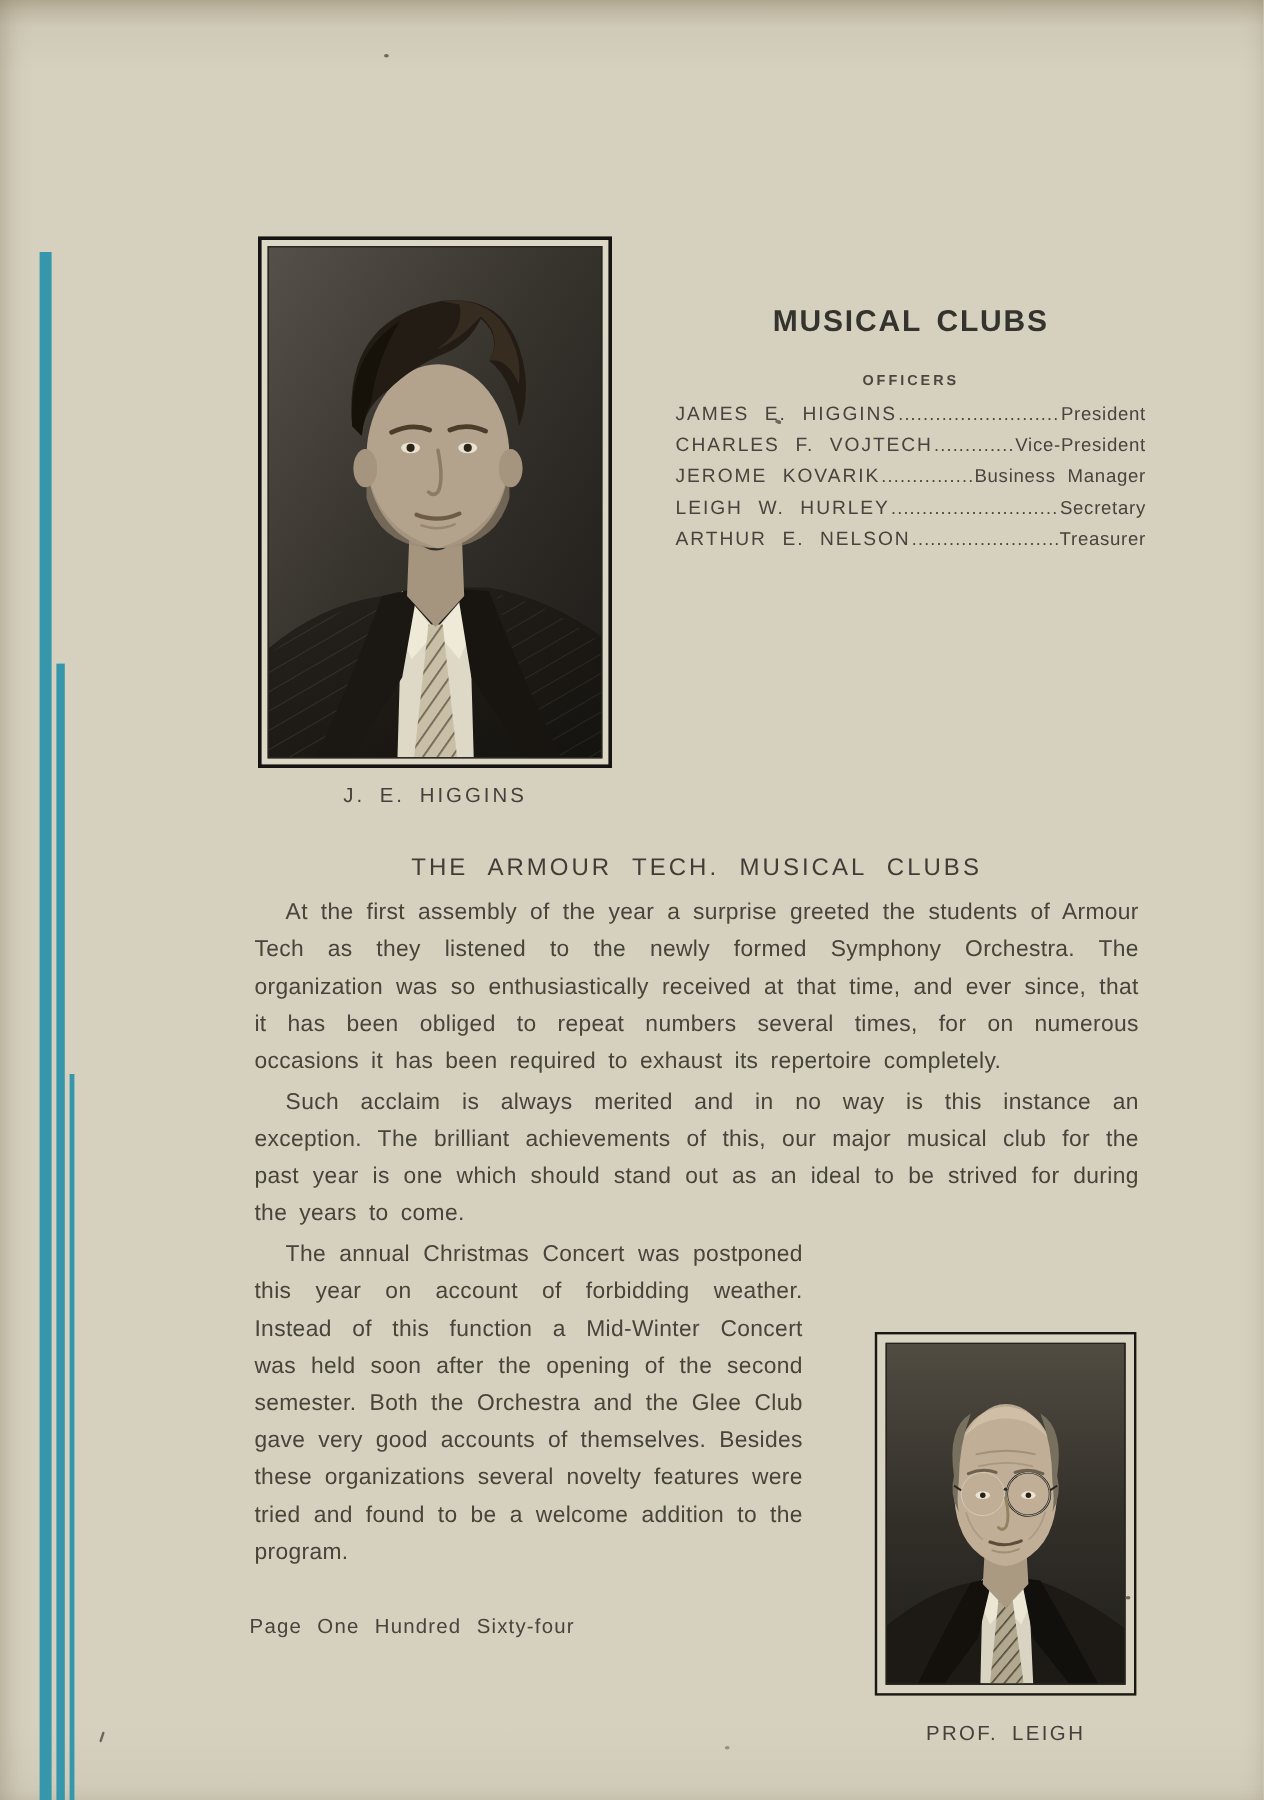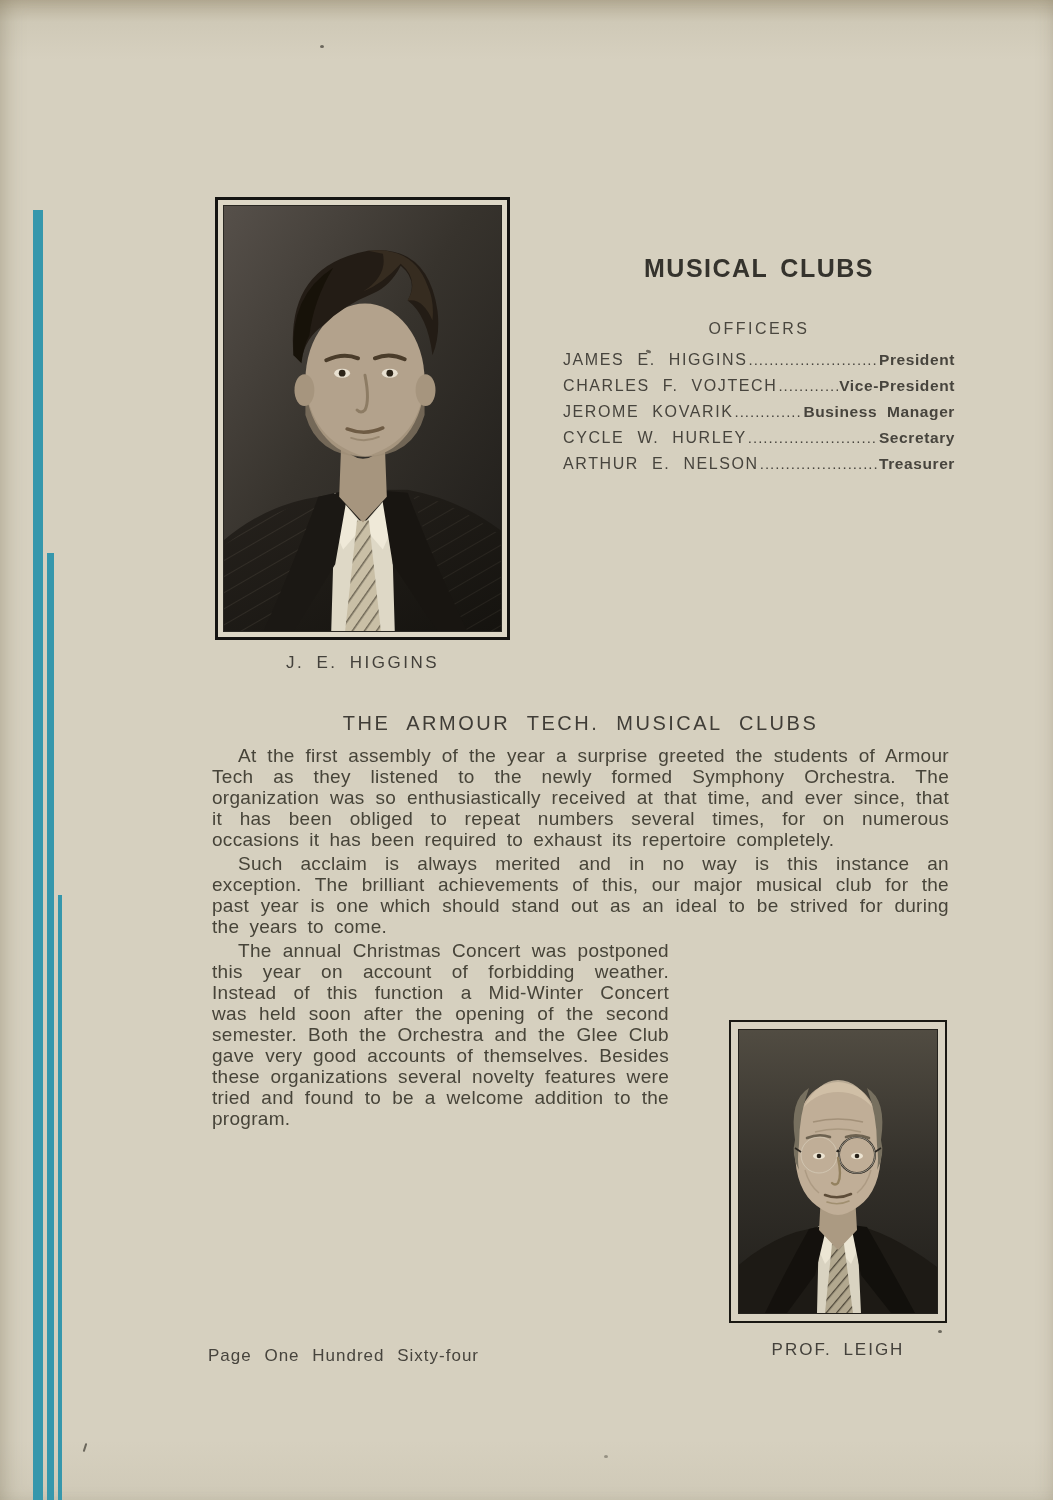--- a/index.html
+++ b/index.html
@@ -38,36 +38,36 @@
   }
   #photo1 .inner{width:100%;height:100%;border:1px solid #2a2823;box-sizing:border-box;overflow:hidden;background:#2a2722;}
   #caption1{
     position:absolute;left:215px;top:653px;width:295px;
     text-align:center;font-size:17px;letter-spacing:2.5px;word-spacing:5px;color:#44413b;
   }
 
   
   #club{position:absolute;left:563px;top:250px;width:392px;text-align:center;color:#35332d;}
   #club-title{font-size:25px;font-weight:700;letter-spacing:1.5px;word-spacing:4px;line-height:37px;}
-  #officers-heading{margin-top:33px;font-size:16px;letter-spacing:2.5px;color:#4a473f;}
+  #officers-heading{margin-top:23px;font-size:12px;letter-spacing:2.5px;color:#4a473f;font-weight:bold;}
   #officers{margin-top:13px;text-align:left;}
   .officer-row{display:flex;align-items:baseline;height:26px;color:#47443d;}
   .officer-name{font-size:16px;letter-spacing:1.6px;word-spacing:7px;white-space:nowrap;}
   .officer-leader{flex:1;overflow:hidden;white-space:nowrap;margin:0 1px;font-size:15px;letter-spacing:1px;}
   .officer-leader::after{content:"..........................................................................................";}
-  .officer-role{font-size:15.5px;letter-spacing:.6px;word-spacing:5px;white-space:nowrap;font-weight:bold;}
+  .officer-role{font-size:15.5px;letter-spacing:.6px;word-spacing:5px;white-space:nowrap;}
 
   
   #article-heading{
     position:absolute;left:212px;top:712px;width:737px;text-align:center;
     font-size:20px;letter-spacing:2.5px;word-spacing:9px;color:#403d37;
   }
   #article-body{
     position:absolute;left:212px;top:745px;width:737px;
-    font-size:19px;line-height:21px;letter-spacing:.3px;word-spacing:4.5px;
+    font-size:19px;line-height:31px;letter-spacing:.3px;word-spacing:4.5px;
     color:#474439;text-align:justify;
   }
   #article-body p{margin:0 0 3px 0;text-indent:26px;}
   
   #photo2-float{float:right;width:266px;margin:80px 0 0 14px;}
   #photo2{
     margin-left:auto;margin-right:2px;width:218px;height:303px;
     border:2px solid #1a1813;background:#d9d3c2;box-sizing:border-box;padding:7px;
   }
   #photo2 .inner{width:100%;height:100%;border:1px solid #24221d;box-sizing:border-box;overflow:hidden;background:#2e2b26;}
@@ -179,21 +179,21 @@
         <span class="officer-name">CHARLES F. VOJTECH</span>
         <span class="officer-leader"></span>
         <span class="officer-role">Vice-President</span>
       </div>
       <div class="officer-row">
         <span class="officer-name">JEROME KOVARIK</span>
         <span class="officer-leader"></span>
         <span class="officer-role">Business Manager</span>
       </div>
       <div class="officer-row">
-        <span class="officer-name">CYCLE W. HURLEY</span>
+        <span class="officer-name">LEIGH W. HURLEY</span>
         <span class="officer-leader"></span>
         <span class="officer-role">Secretary</span>
       </div>
       <div class="officer-row">
         <span class="officer-name">ARTHUR E. NELSON</span>
         <span class="officer-leader"></span>
         <span class="officer-role">Treasurer</span>
       </div>
     </div>
   </div>

